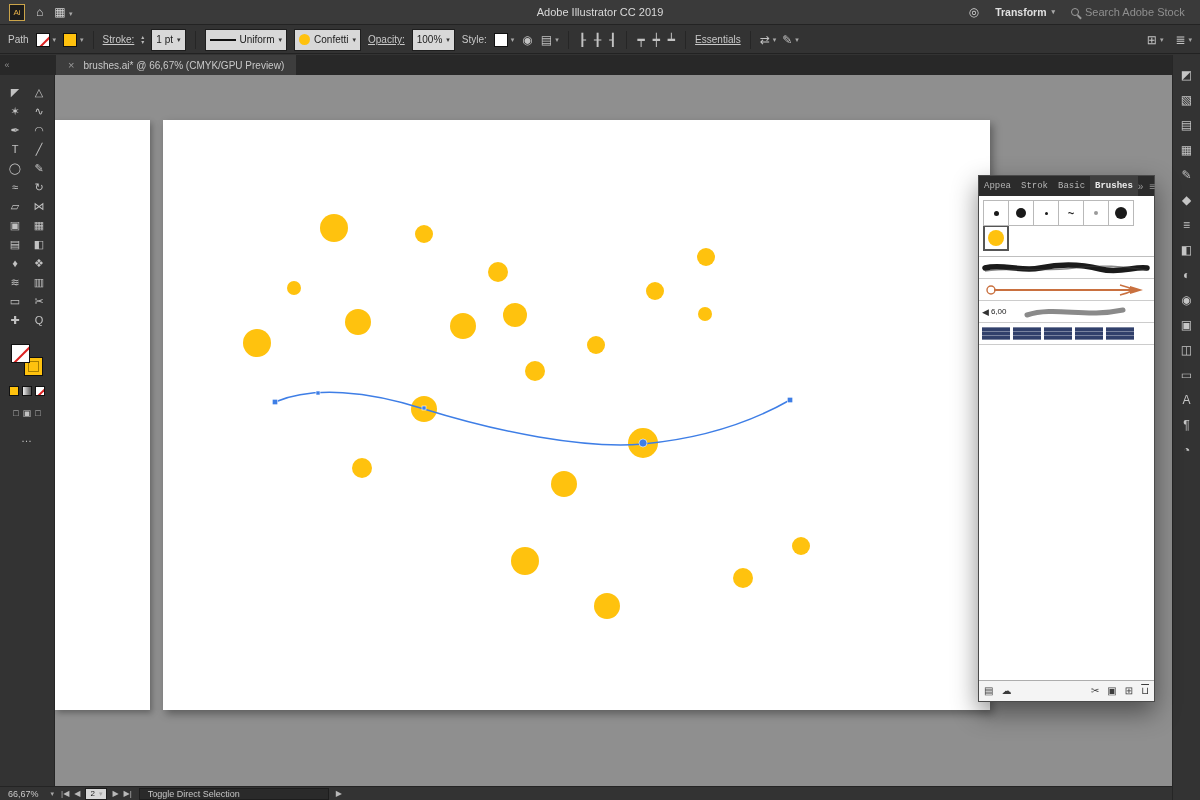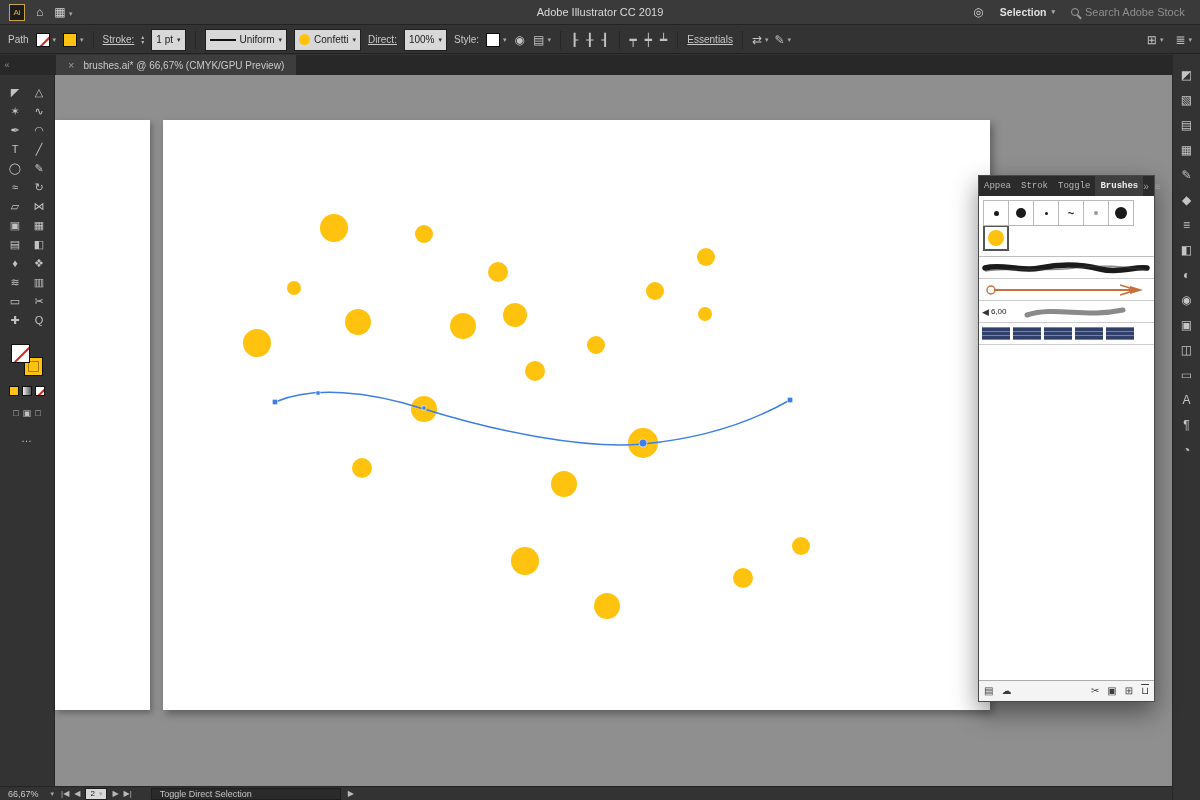--- a/index.html
+++ b/index.html
@@ -102,36 +102,36 @@
   .panel-footer { flex:none; height:21px; border-top:1px solid #adadad; background:#f4f4f4; display:flex; align-items:center; padding:0 5px; gap:8px; }
   .pf-icon { color:#3c3c3c; font-size:10px; line-height:1; }
   .pf-spacer { flex:1; }
   .pf-icon.trash { text-decoration:overline; }
 
   
   .statusbar { position:absolute; left:0; right:28px; bottom:0; height:14px; background:#333333; border-top:1px solid #242424; display:flex; align-items:center; gap:7px; padding-left:8px; font-size:9px; color:#c9c9c9; }
   .sb-zoom { display:flex; align-items:center; gap:12px; }
   .sb-nav { display:flex; align-items:center; gap:5px; font-size:8px; color:#b9b9b9; }
   .sb-field { background:#d8d8d8; color:#1a1a1a; border:1px solid #1e1e1e; height:12px; display:flex; align-items:center; gap:4px; padding:0 4px; }
-  .sb-status { background:#2a2a2a; border:1px solid #1d1d1d; height:12px; display:flex; align-items:center; padding:0 8px; min-width:190px; color:#c5c5c5;margin-left:12px; }
+  .sb-status { background:#2a2a2a; border:1px solid #1d1d1d; height:12px; display:flex; align-items:center; padding:0 8px; min-width:190px; color:#c5c5c5; }
 </style>
 </head>
 <body>
 
 <div class="titlebar">
   <div class="tb-left">
     <div class="app-badge">Ai</div>
     <span class="tb-icon">⌂</span>
     <span class="tb-icon"><span>▦</span> <span class="caret">▾</span></span>
   </div>
   <div class="tb-title">Adobe Illustrator CC 2019</div>
   <div class="tb-right">
     <span class="tb-icon">◎</span>
     <div class="workspace">
-      <span>Selection</span>
+      <span>Transform</span>
       <span class="caret">▾</span>
     </div>
     <div class="searchbox">
       <span class="mag"></span>
       <input class="search-input" placeholder="Search Adobe Stock" style="">
     </div>
   </div>
 </div>
 
 <div class="controlbar">
@@ -158,21 +158,21 @@
   <div class="cb-field">
     <span class="profile-line"></span>
     <span>Uniform</span>
     <span class="caret">▾</span>
   </div>
   <div class="cb-field">
     <span class="brush-dot-sm"></span>
     <span>Confetti</span>
     <span class="caret">▾</span>
   </div>
-  <span class="cb-link">Direct:</span>
+  <span class="cb-link">Opacity:</span>
   <div class="cb-field">
     <span>100%</span>
     <span class="caret">▾</span>
   </div>
   <span class="cb-label">Style:</span>
   <div class="cb-drop">
     <span class="swatch-sm"></span>
     <span class="caret">▾</span>
   </div>
   <span class="cb-icon">◉</span>
@@ -377,21 +377,21 @@
     <div class="dock-icon">A</div>
     <div class="dock-icon">¶</div>
     <div class="dock-icon">◔</div>
   </div>
 
 <div class="panel">
   <div class="panel-header">
     <div style="display:flex">
         <div class="ptab">Appea</div>
         <div class="ptab">Strok</div>
-        <div class="ptab">Toggle</div>
+        <div class="ptab">Basic</div>
         <div class="ptab active">Brushes</div>
       </div>
     <div class="ph-right">
       <span>»</span>
       <span>≡</span>
     </div>
   </div>
   <div class="panel-body">
     <div class="preset-grid">
         <div class="bcell">

